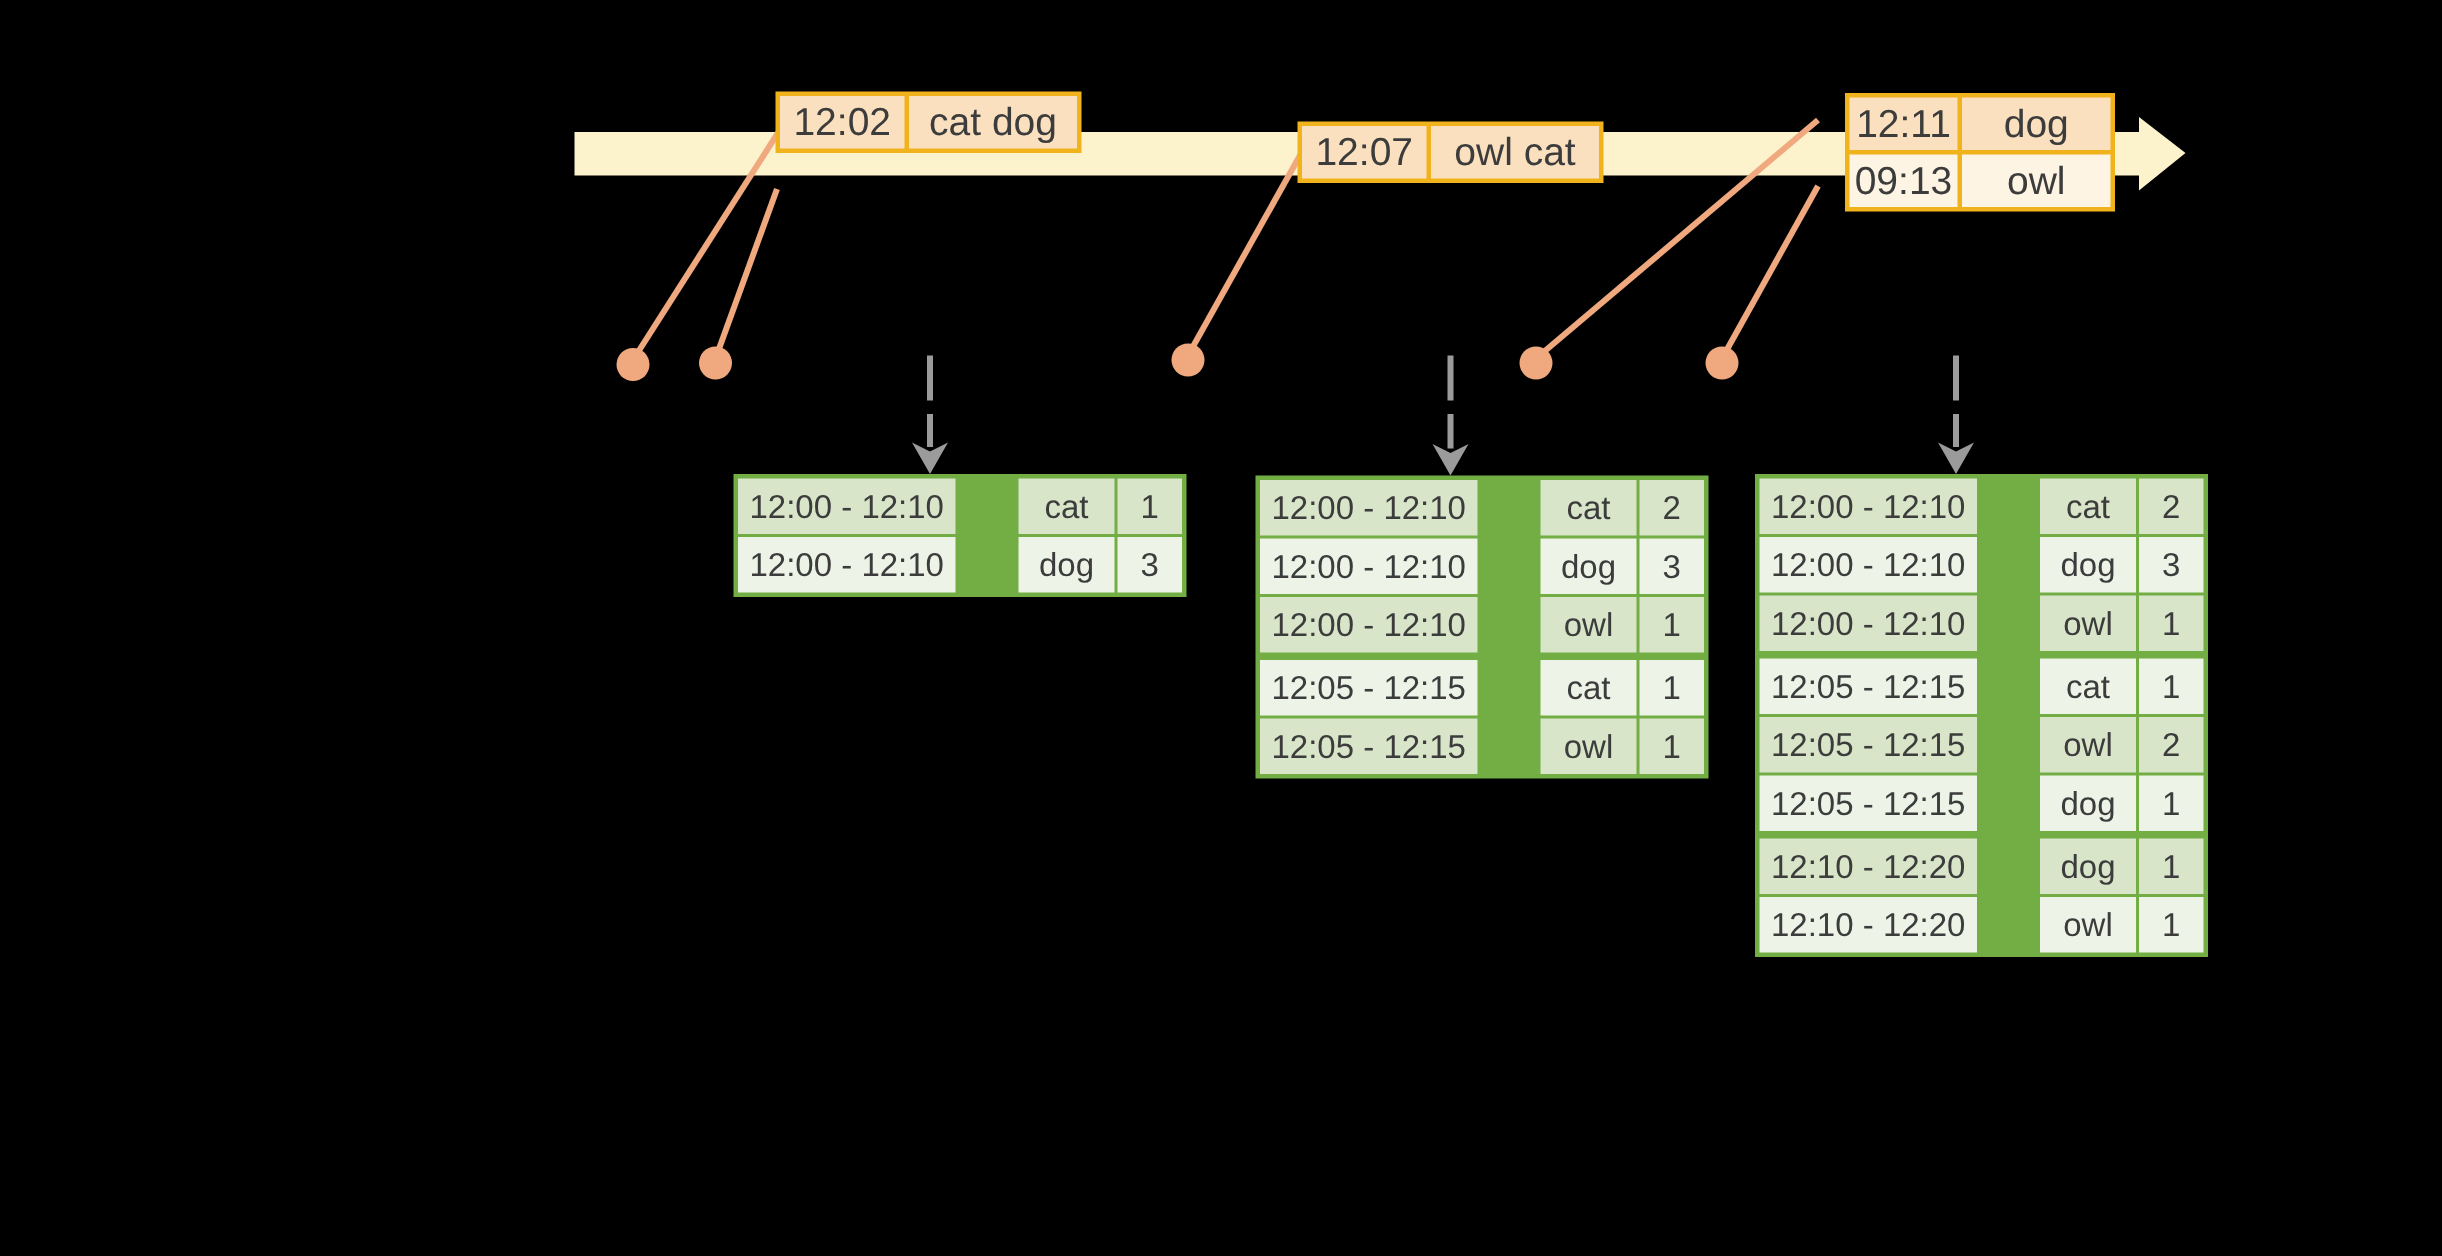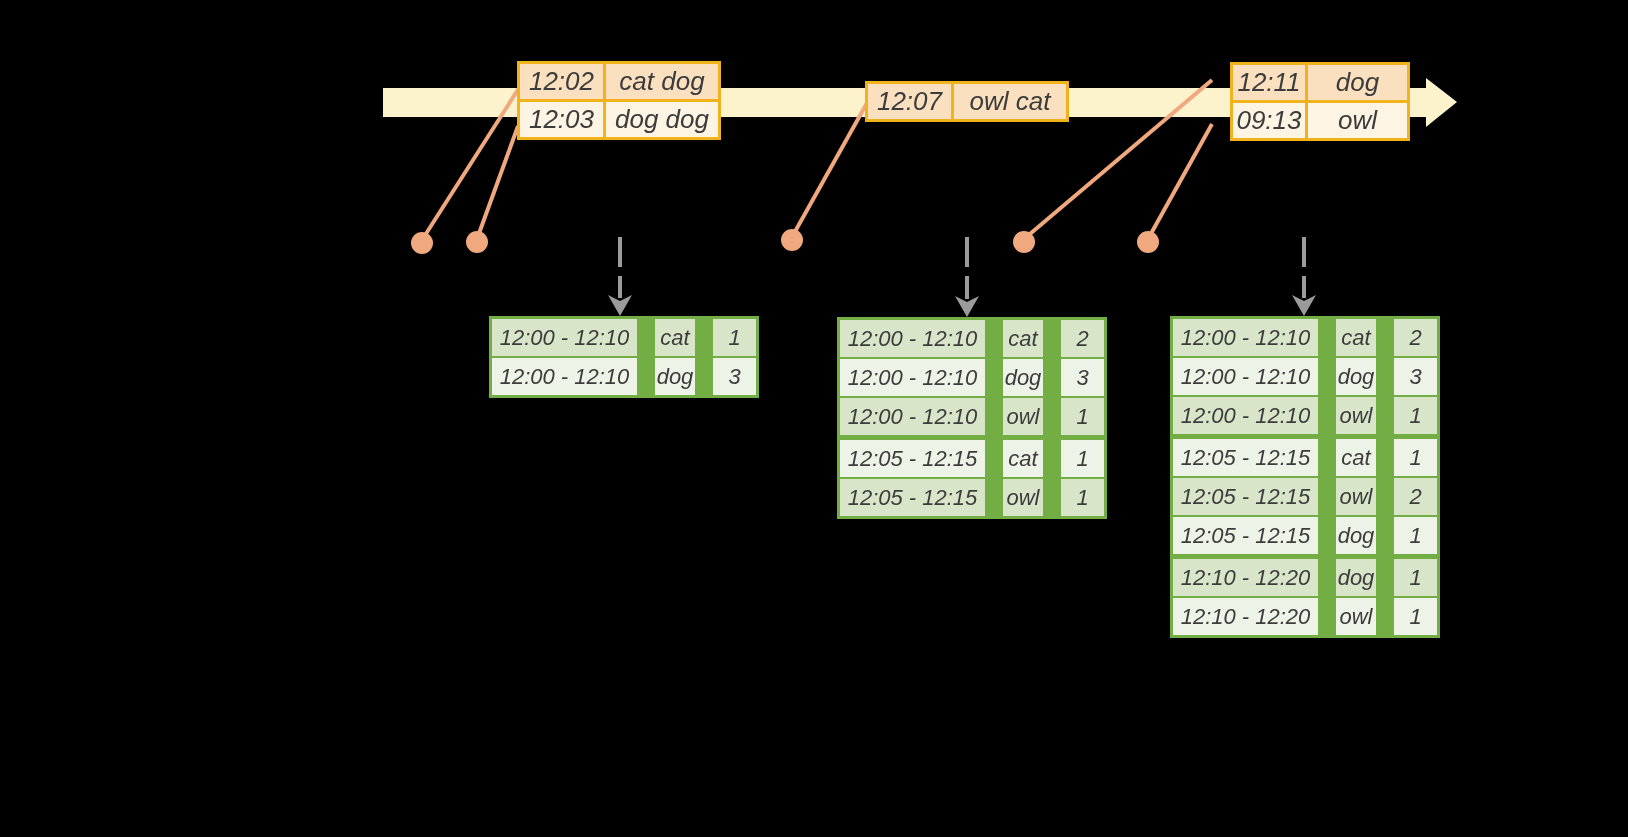--- a/index.html
+++ b/index.html
@@ -1,43 +1,43 @@
 <!DOCTYPE html>
 <html><head>
 <meta charset="utf-8">
 <style>
   html,body{margin:0;padding:0;background:#000;}
   .canvas{
     position:relative;width:1628px;height:837px;background:#000000;overflow:hidden;
-    font-family:"Liberation Sans","DejaVu Sans",sans-serif;color:#3C3C3C;font-style:italic;
+    font-family:"Liberation Sans","DejaVu Sans",sans-serif;color:#3C3C3C;
   }
   .layer{position:absolute;left:0;top:0;}
 
   
   .ev-table{
     position:absolute;background:#F1B31C;padding:3px;display:flex;flex-direction:column;gap:3px;
   }
   .ev-row{display:flex;gap:3px;}
   .ev-cell{height:35px;display:flex;align-items:center;justify-content:center;font-size:26px;}
   .ev-cell.time{width:83px;}
   .ev-cell.words{width:112px;}
   .ev-table.narrow .ev-cell.time{width:72px;}
   .ev-table.narrow .ev-cell.words{width:99px;}
   .ev-row.peach .ev-cell{background:#FAE0BE;}
   .ev-row.cream .ev-cell{background:#FDF4E3;}
 
   
   .res-table{
     position:absolute;background:#73AE45;padding:3px;display:flex;flex-direction:column;gap:2px;
   }
-  .res-row{display:flex;gap:18px;}
+  .res-row{display:flex;gap:2px;}
   .res-row.group-start{margin-top:3px;}
   .res-cell{height:37px;display:flex;align-items:center;justify-content:center;font-size:22px;}
   .res-cell.win{width:145px;}
-  .res-cell.word{width:40px;}
+  .res-cell.word{width:64px;margin-left:40px;}
   .res-cell.count{width:43px;}
   .res-row.dark .res-cell{background:#D8E5C9;}
   .res-row.light .res-cell{background:#EEF3E7;}
 </style>
 </head>
 <body>
 
 <div class="canvas">
 
   <svg class="layer" width="1628" height="837" viewBox="0 0 1628 837">
@@ -68,24 +68,20 @@
     <g>
       <line x1="1304" y1="237" x2="1304" y2="298" stroke="#9B9B9B" stroke-width="4" stroke-dasharray="30 9"></line>
       <polygon points="1292,295 1304,316 1316,295 1304,301" fill="#9B9B9B"></polygon>
     </g>
   </svg>
 
   <div class="ev-table" style="left:517px;top:61px;">
     <div class="ev-row peach">
       <div class="ev-cell time">12:02</div>
       <div class="ev-cell words">cat dog</div>
-    </div>
-    <div class="ev-row cream">
-      <div class="ev-cell time">12:03</div>
-      <div class="ev-cell words">dog dog</div>
     </div>
   </div>
 
   <div class="ev-table" style="left:865px;top:81px;">
     <div class="ev-row peach">
       <div class="ev-cell time">12:07</div>
       <div class="ev-cell words">owl cat</div>
     </div>
   </div>
 

